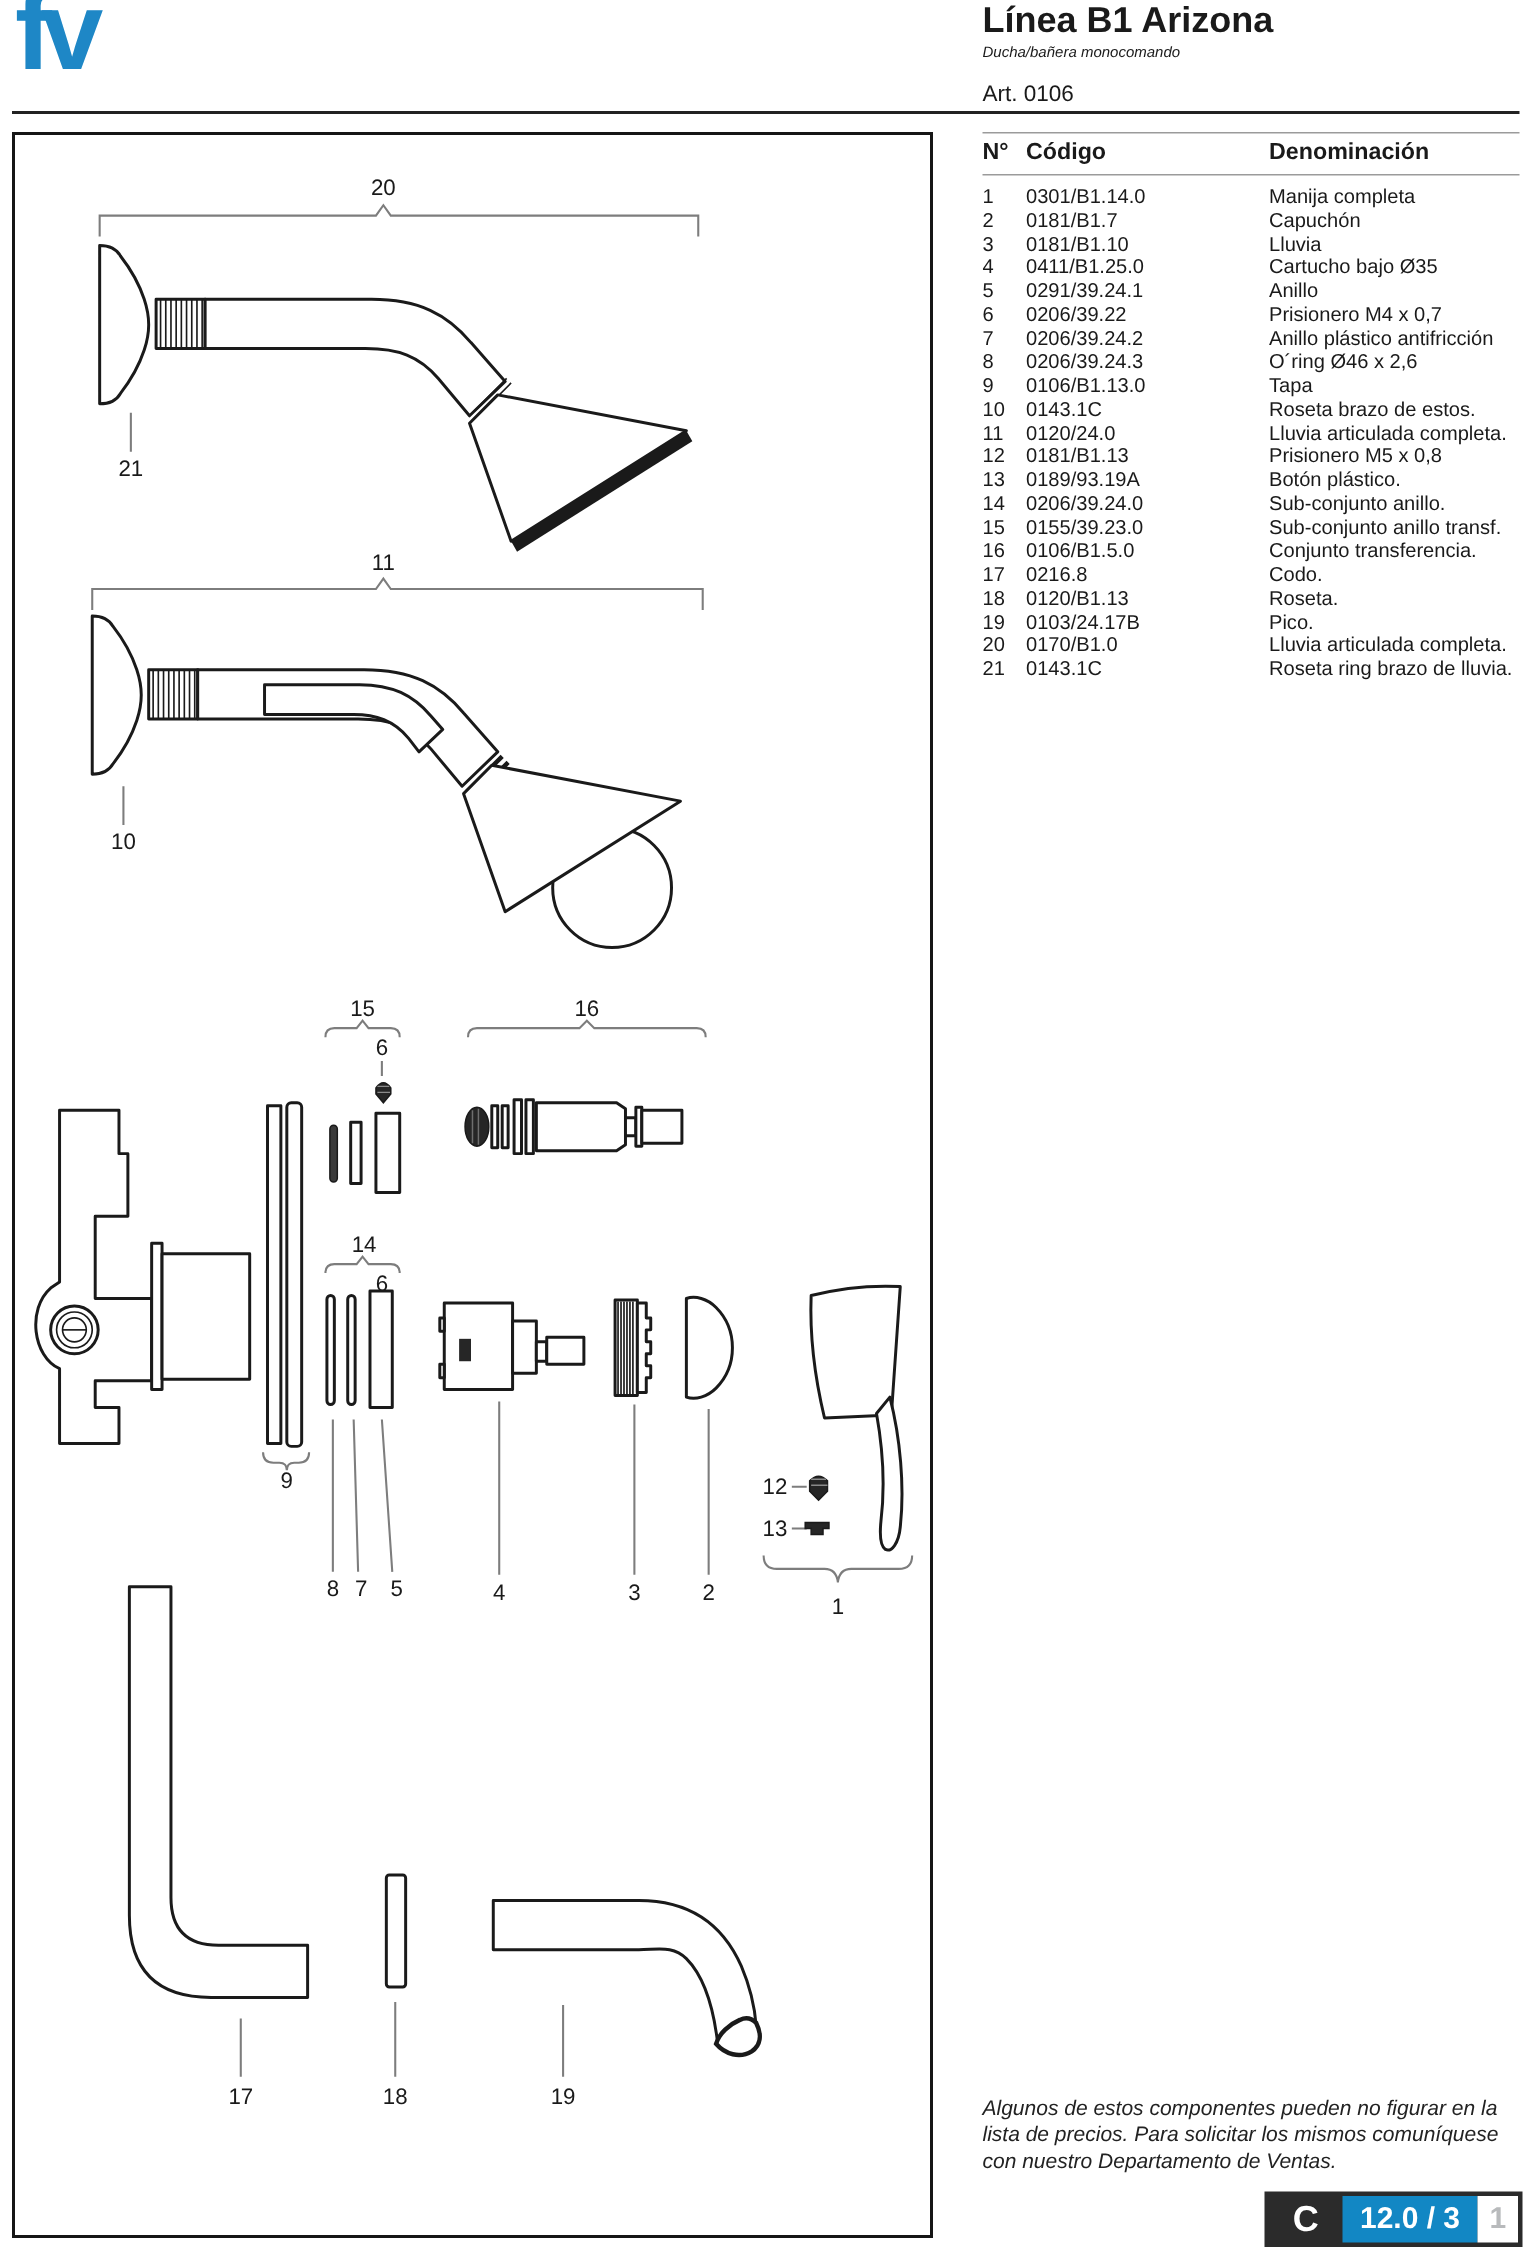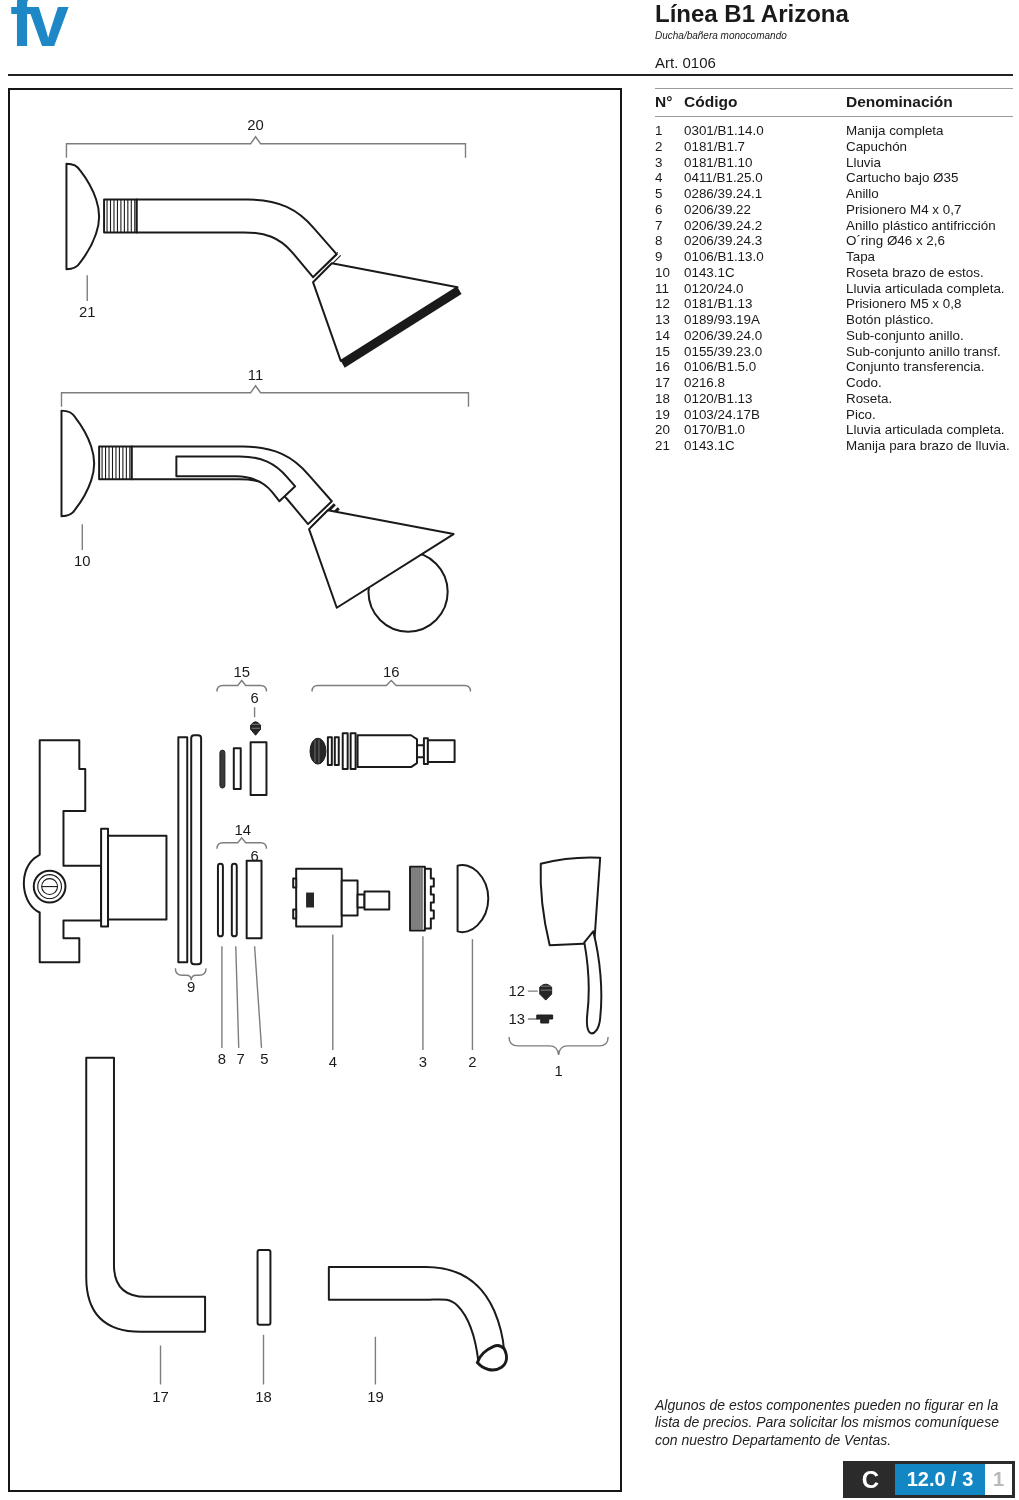--- a/index.html
+++ b/index.html
@@ -94,21 +94,21 @@
       </div>
 
       <div class="t-row">
         <span>4</span>
         <span>0411/B1.25.0</span>
         <span>Cartucho bajo Ø35</span>
       </div>
 
       <div class="t-row">
         <span>5</span>
-        <span>0286/39.24.1</span>
+        <span>0291/39.24.1</span>
         <span>Anillo</span>
       </div>
 
       <div class="t-row">
         <span>6</span>
         <span>0206/39.22</span>
         <span>Prisionero M4 x 0,7</span>
       </div>
 
       <div class="t-row">
@@ -191,21 +191,21 @@
 
       <div class="t-row">
         <span>20</span>
         <span>0170/B1.0</span>
         <span>Lluvia articulada completa.</span>
       </div>
 
       <div class="t-row">
         <span>21</span>
         <span>0143.1C</span>
-        <span>Manija para brazo de lluvia.</span>
+        <span>Roseta ring brazo de lluvia.</span>
       </div>
     </div>
 </div>
 
 <div class="top-rule"></div>
 
 <div class="diagram-box">
 <svg width="608" height="1398" viewBox="0 0 614 1404" preserveAspectRatio="none">
 
   <g>

